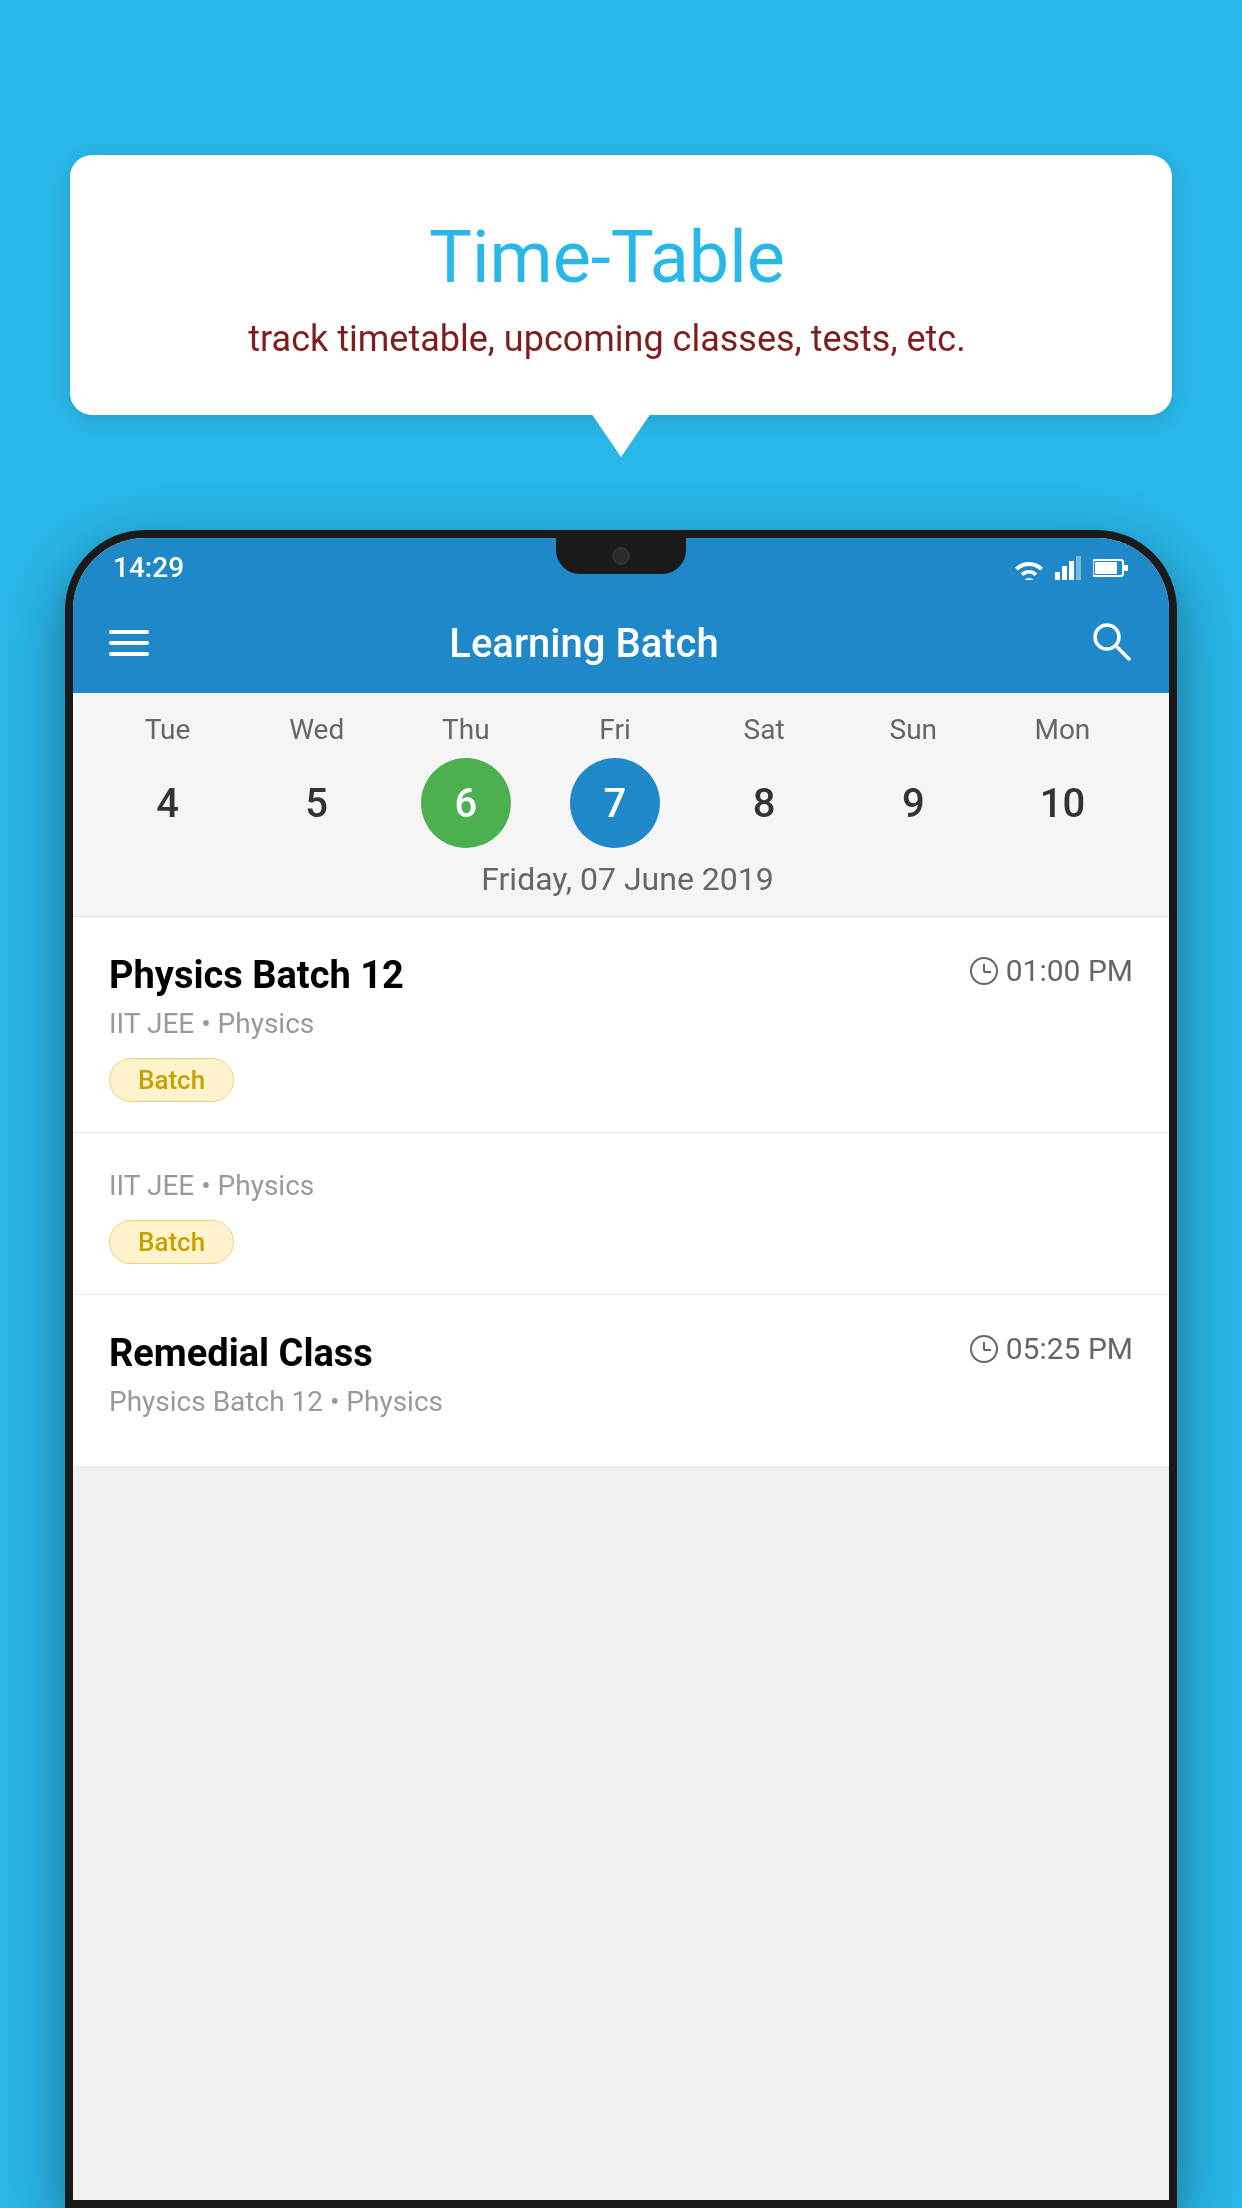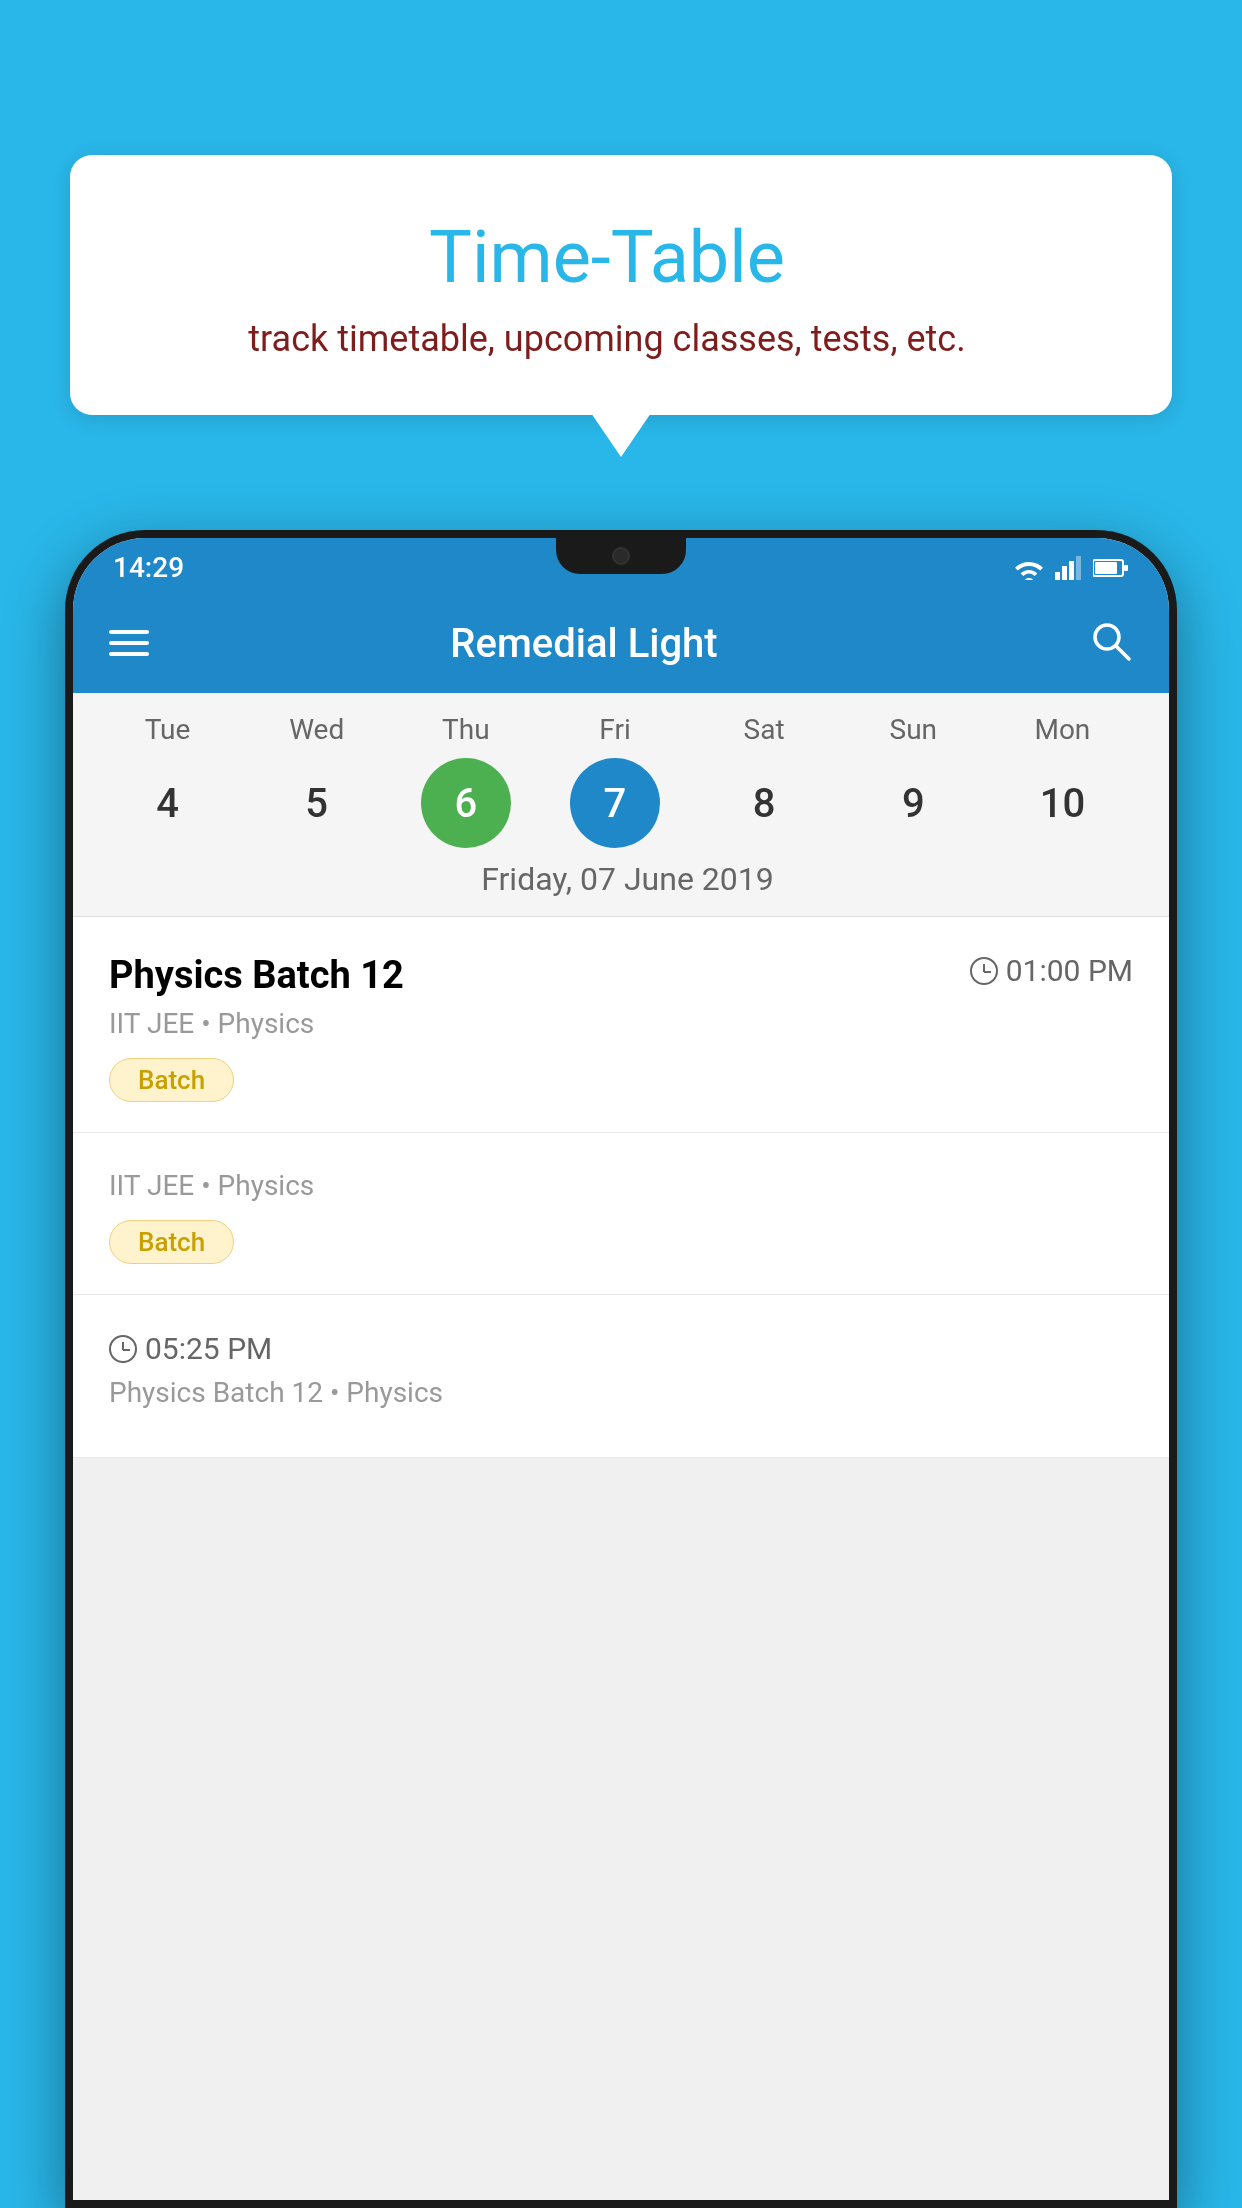--- a/index.html
+++ b/index.html
@@ -343,21 +343,21 @@
         </svg>
       </div>
     </div>
 
     <div class="app-bar">
       <div class="hamburger-icon">
         <span></span>
         <span></span>
         <span></span>
       </div>
-      <div class="app-title">Remedial Light</div>
+      <div class="app-title">Learning Batch</div>
       <div class="search-icon-btn">
         <svg width="44" height="44" viewBox="0 0 44 44" fill="white">
           <circle cx="18" cy="18" r="12" fill="none" stroke="white" stroke-width="3.5"></circle>
           <line x1="27" y1="27" x2="40" y2="40" stroke="white" stroke-width="3.5" stroke-linecap="round"></line>
         </svg>
       </div>
     </div>
 
     <div class="calendar-strip">
       <div class="day-headers">
@@ -395,20 +395,21 @@
         <div class="batch-badge">Batch</div>
       </div>
 
       <div class="schedule-item">
         <div class="schedule-item-subtitle">IIT JEE • Physics</div>
         <div class="batch-badge">Batch</div>
       </div>
 
       <div class="schedule-item">
         <div class="schedule-item-header">
+          <div class="schedule-item-title">Remedial Class</div>
           <div class="schedule-item-time">
             <div class="clock-icon"></div>
             05:25 PM
           </div>
         </div>
         <div class="schedule-item-subtitle">Physics Batch 12 • Physics</div>
       </div>
 
     </div>
 

